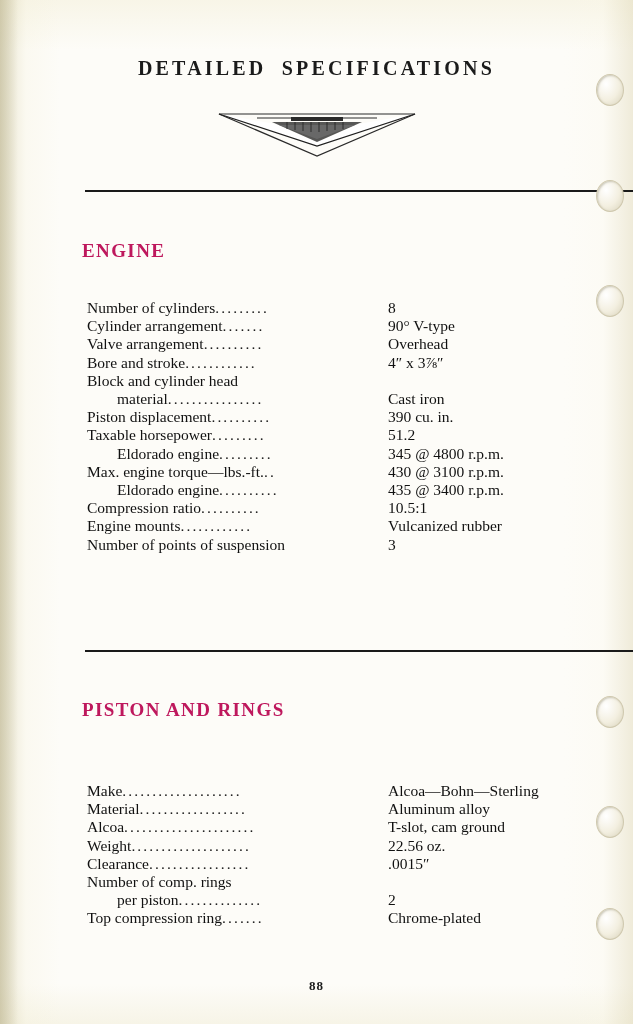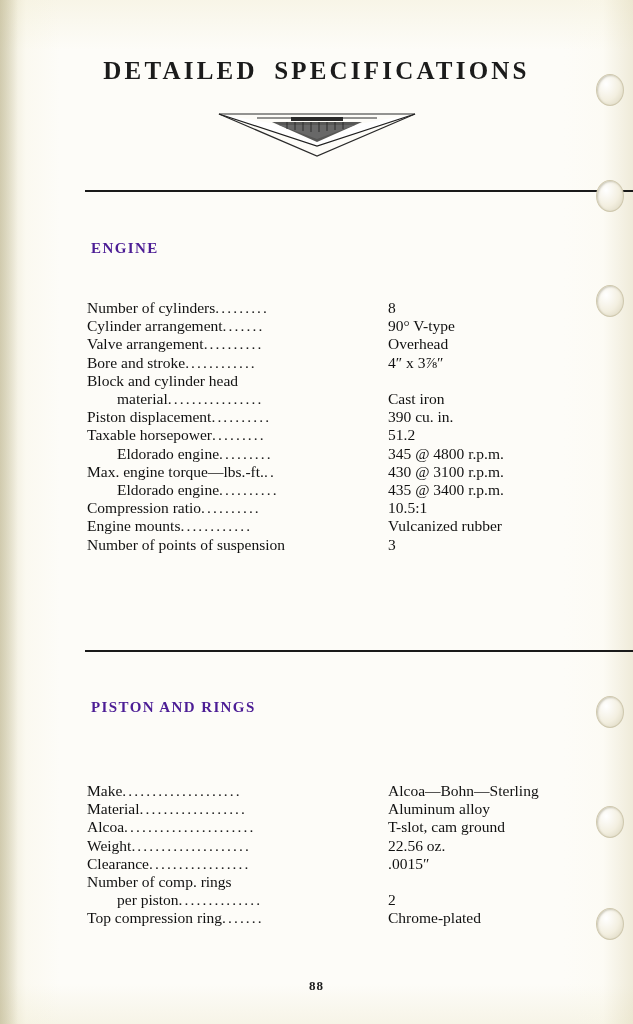--- a/index.html
+++ b/index.html
@@ -35,21 +35,21 @@
     right: 0;
     bottom: 0;
   }
 
   .doc-title {
     position: absolute;
     left: 0;
     right: 0;
     top: 57px;
     text-align: center;
-    font-size: 25px;
+    font-size: 20px;
     letter-spacing: 3.2px;
     font-weight: 700;
     font-family: "Liberation Serif", serif;
     color: #1b1b1b;
     word-spacing: 7px;
   }
 
   
   .ornament {
     position: absolute;
@@ -63,25 +63,25 @@
   .rule {
     position: absolute;
     height: 0;
     border-top: 2.5px solid #1a1a1a;
   }
   .rule-top { left: 85px; right: -5px; top: 190px; }
   .rule-mid { left: 85px; right: -5px; top: 650px; }
 
   .section-heading {
     position: absolute;
-    left: 91px;
-    font-size: 15px;
+    left: 82px;
+    font-size: 19px;
     letter-spacing: 1.4px;
     font-weight: 700;
-    color: #4c1d95;
+    color: #be185d;
   }
   .heading-engine { top: 240px; }
   .heading-piston { top: 699px; }
 
   .spec-table {
     position: absolute;
     left: 87px;
     width: 470px;
     border-collapse: collapse;
     font-size: 15.5px;

